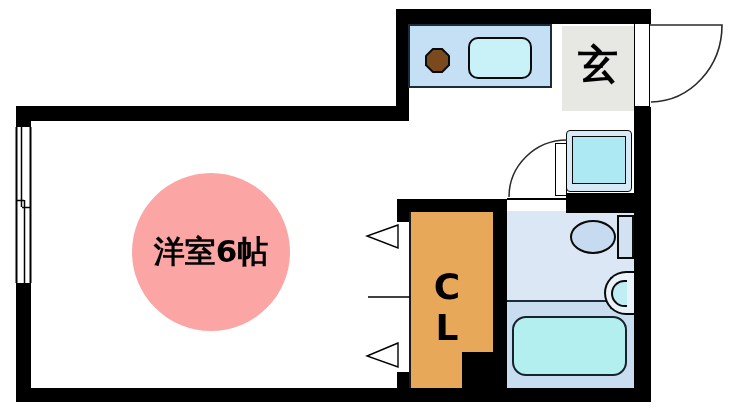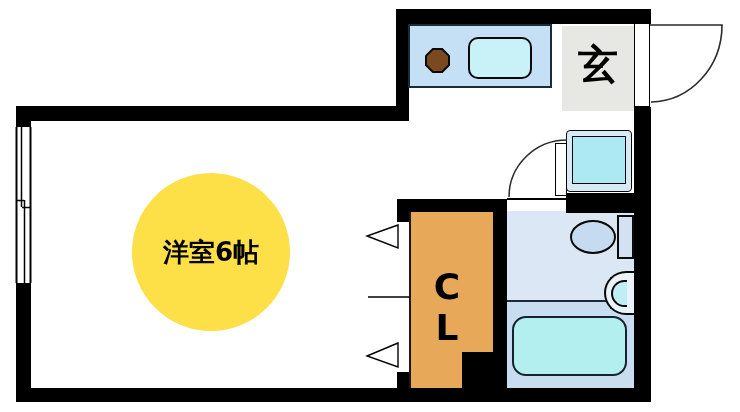--- a/index.html
+++ b/index.html
@@ -84,17 +84,17 @@
     <span>C</span>
     <span>L</span>
   </div>
 
   <svg style="left:366px;top:224px;" width="44" height="145" viewBox="0 0 44 145">
     <polygon points="32,1 1,12 32,24" fill="#ffffff" stroke="#000" stroke-width="1.4"></polygon>
     <polygon points="32,119 1,132 32,143" fill="#ffffff" stroke="#000" stroke-width="1.4"></polygon>
     <line x1="2" y1="73" x2="44" y2="73" stroke="#000" stroke-width="1.5"></line>
   </svg>
 
-  <div class="abs label" style="left: 132px; top: 173px; width: 158px; height: 158px; border-radius: 50%; font-size: 26px; background-color: #fde047;">
+  <div class="abs label" style="left: 132px; top: 173px; width: 158px; height: 158px; border-radius: 50%; font-size: 31px; background-color: #fca5a5;">
     <span>洋室6帖</span>
   </div>
 
 </div>
 
 </body></html>

